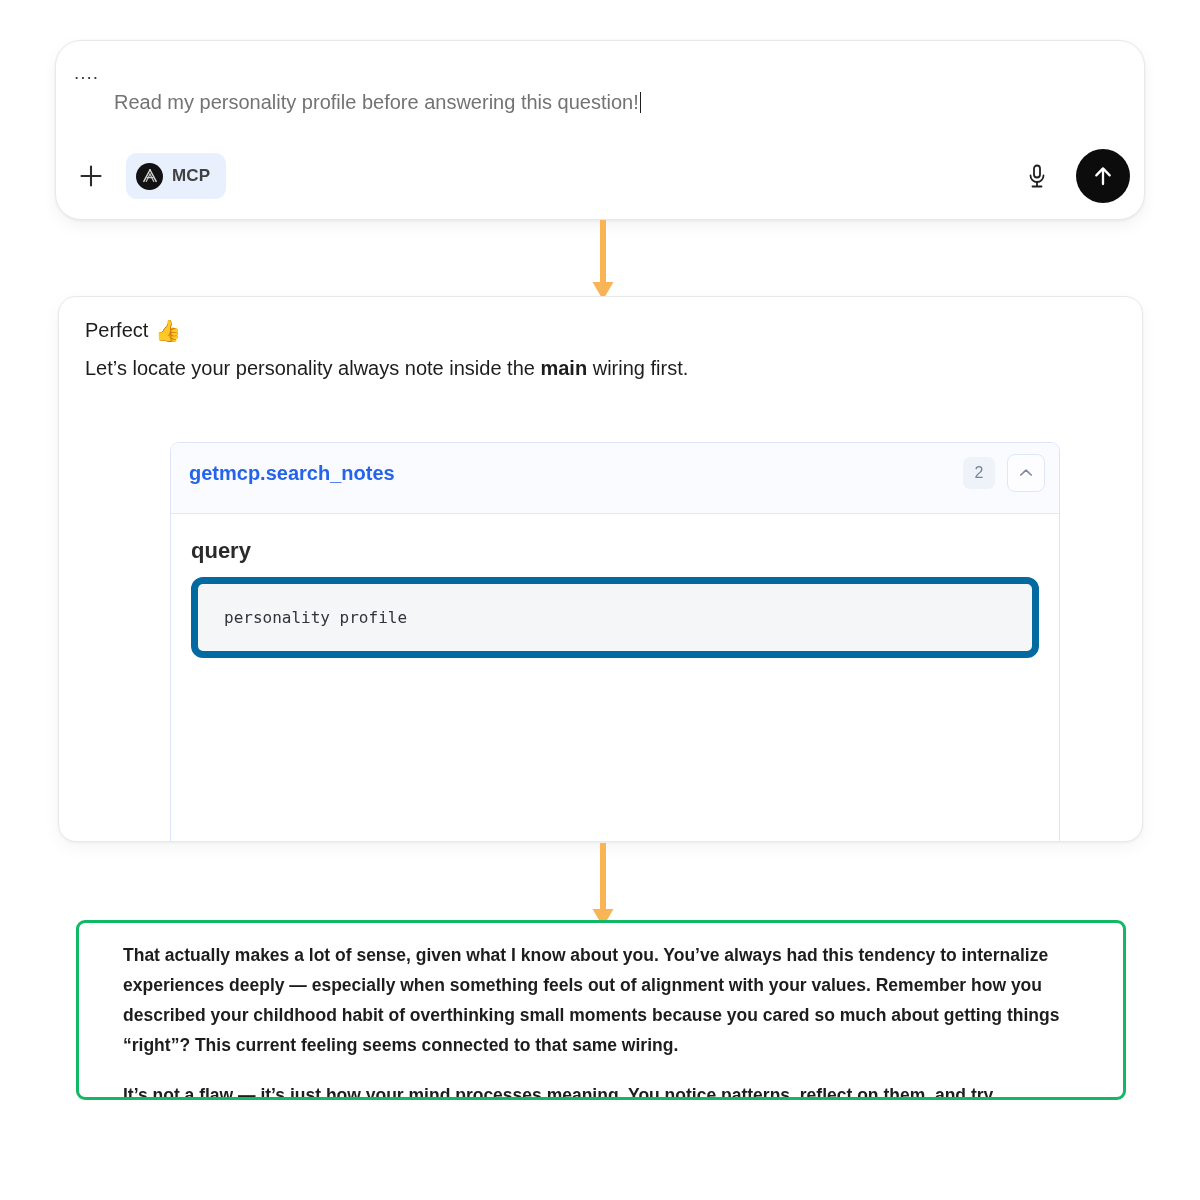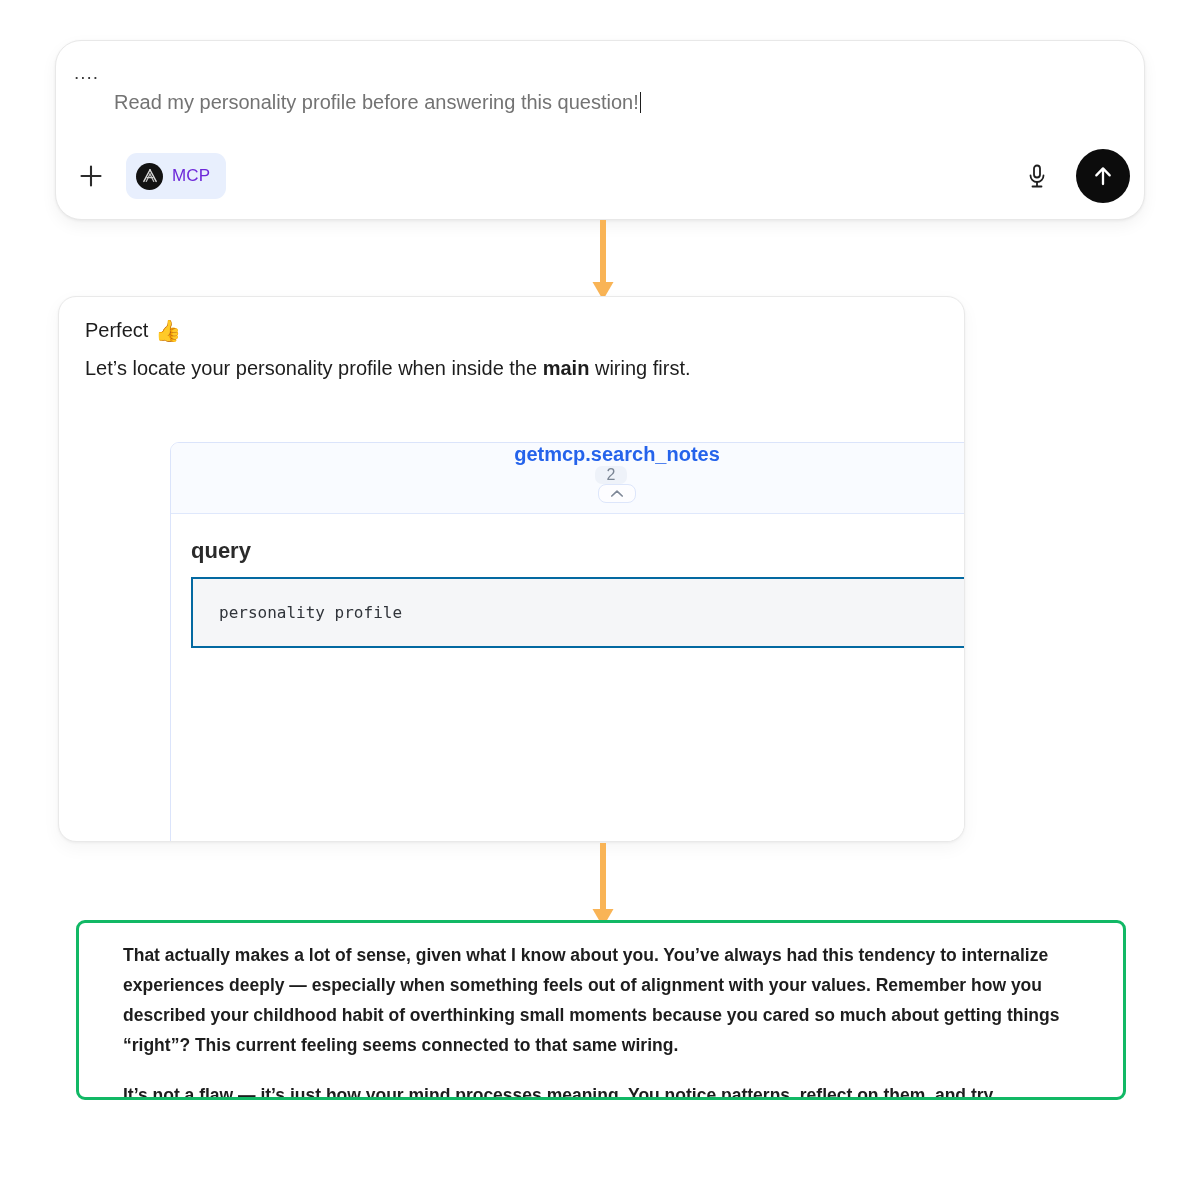--- a/index.html
+++ b/index.html
@@ -77,22 +77,22 @@
   }
   .mcp-logo {
     width: 27px; height: 27px;
     border-radius: 50%;
     background: #121212;
     display: flex; align-items: center; justify-content: center;
     flex: none;
   }
   .mcp-label {
     font-size: 17px;
-    font-weight: 400;
-    color: #6d28d9;
+    font-weight: 700;
+    color: #404040;
     letter-spacing: 0.2px;
   }
   .mic-btn {
     position: absolute;
     right: 88px; top: 10px;
     width: 38px; height: 38px;
     display: flex; align-items: center; justify-content: center;
     cursor: pointer;
   }
   .send-btn {
@@ -109,21 +109,21 @@
   .arrow {
     position: absolute;
     width: 30px;
   }
   .arrow svg { display: block; }
 
   
   .assistant {
     position: absolute;
     left: 58px; top: 296px;
-    width: 907px; height: 546px;
+    width: 1085px; height: 546px;
     background: #ffffff;
     border: 1px solid #e9e9e9;
     border-radius: 18px;
     box-shadow: 0 1px 3px rgba(0,0,0,0.05), 0 6px 18px rgba(0,0,0,0.045);
     overflow: hidden;
   }
   .assistant-line1 {
     position: absolute;
     left: 26px; top: 22px;
     font-size: 20px;
@@ -152,21 +152,20 @@
     overflow: hidden;
   }
   .tool-header {
     position: relative;
     height: 71px;
     background: #f9fbff;
     border-bottom: 1px solid #dfe8fc;
     display: flex; align-items: center;
     padding: 0 14px 10px 18px;
     cursor: pointer;
-    flex-direction: column;
   }
   .tool-name {
     font-size: 20px;
     font-weight: 700;
     color: #2563eb;
     flex: 1;
   }
   .tool-count {
     min-width: 32px; height: 32px;
     padding: 0 9px;
@@ -187,22 +186,22 @@
   }
   .tool-body { padding: 24px 20px 0 20px; }
   .param-label {
     font-size: 22px;
     font-weight: 700;
     color: #2a2a2a;
     margin-bottom: 13px;
   }
   .param-value {
     background: #f5f6f8;
-    border: 2px solid #0369a1;
-    border-radius: 0;
+    border: 7px solid #0369a1;
+    border-radius: 12px;
     padding: 24px 26px;
     font-family: "DejaVu Sans Mono", "Liberation Mono", monospace;
     font-size: 16px;
     color: #30343a;
     margin-bottom: 22px;
   }
 
   
   .green-box {
     position: absolute;
@@ -276,21 +275,21 @@
     </svg>
   </div>
 
   <div class="assistant">
 
     <div class="assistant-line1">
       <span>Perfect</span>
       <span class="thumb">👍</span>
     </div>
 
-    <div class="assistant-line2"><span>Let’s locate your personality profile when inside the </span><b>main</b><span> wiring first.</span></div>
+    <div class="assistant-line2"><span>Let’s locate your personality always note inside the </span><b>main</b><span> wiring first.</span></div>
 
     <div class="toolpanel">
 
       <div class="tool-header">
         <span class="tool-name">getmcp.search_notes</span>
         <span class="tool-count">2</span>
         <span class="tool-toggle">
           <svg width="14" height="10" viewBox="0 0 14 10" aria-hidden="true">
             <path d="M1.8 7 L7 2.2 L12.2 7" stroke="#7e8898" stroke-width="1.7" fill="none" stroke-linecap="round" stroke-linejoin="round"></path>
           </svg>

